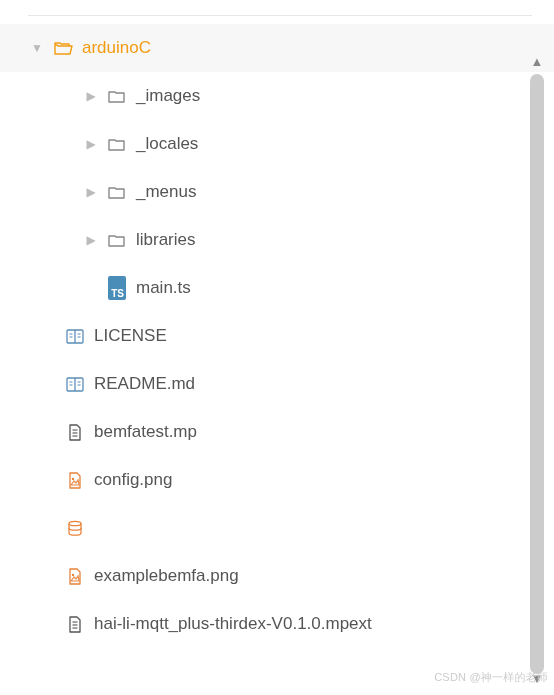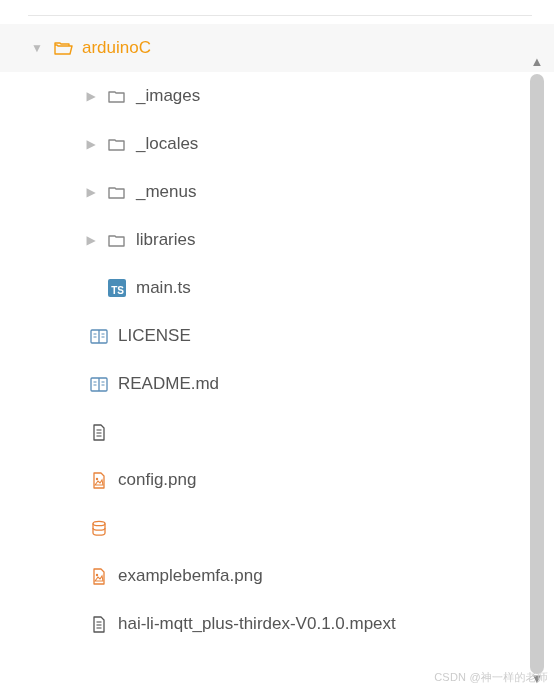--- a/index.html
+++ b/index.html
@@ -27,21 +27,21 @@
     align-items: center;
     height: 48px;
     padding-left: 28px;
     cursor: pointer;
     white-space: nowrap;
   }
   .tree-item.root {
     background: #f7f7f7;
   }
   .tree-item.root .label { color: #f39c12; }
-  .indent-1 { padding-left: 88px; }
+  .indent-1 { padding-left: 64px; }
   .indent-2 { padding-left: 82px; }
   .chevron {
     width: 18px;
     display: inline-flex;
     justify-content: center;
     color: #bbb;
     font-size: 12px;
     margin-right: 6px;
   }
   .chevron.spacer { visibility: hidden; }
@@ -94,21 +94,21 @@
     z-index: 5;
   }
   
   
   .ts-badge {
     background: #4a8db8;
     color: #fff;
     font-size: 10px;
     font-weight: bold;
     width: 18px;
-    height: 18px;
+    height: 24px;
     display: inline-flex;
     align-items: flex-end;
     justify-content: flex-end;
     padding: 1px 2px;
     border-radius: 2px;
   }
 </style>
 </head>
 <body>
 
@@ -220,20 +220,21 @@
         </svg>
       </span>
     <span class="label">README.md</span>
   </div>
   <div class="tree-item indent-1">
     <span class="icon">
         <svg width="20" height="19">
           <use href="#doc"></use>
         </svg>
       </span>
+    <span class="label">bemfatest.mp</span>
   </div>
   <div class="tree-item indent-1">
     <span class="icon">
         <svg width="20" height="19">
           <use href="#image"></use>
         </svg>
       </span>
     <span class="label">config.png</span>
   </div>
   <div class="tree-item indent-1">

